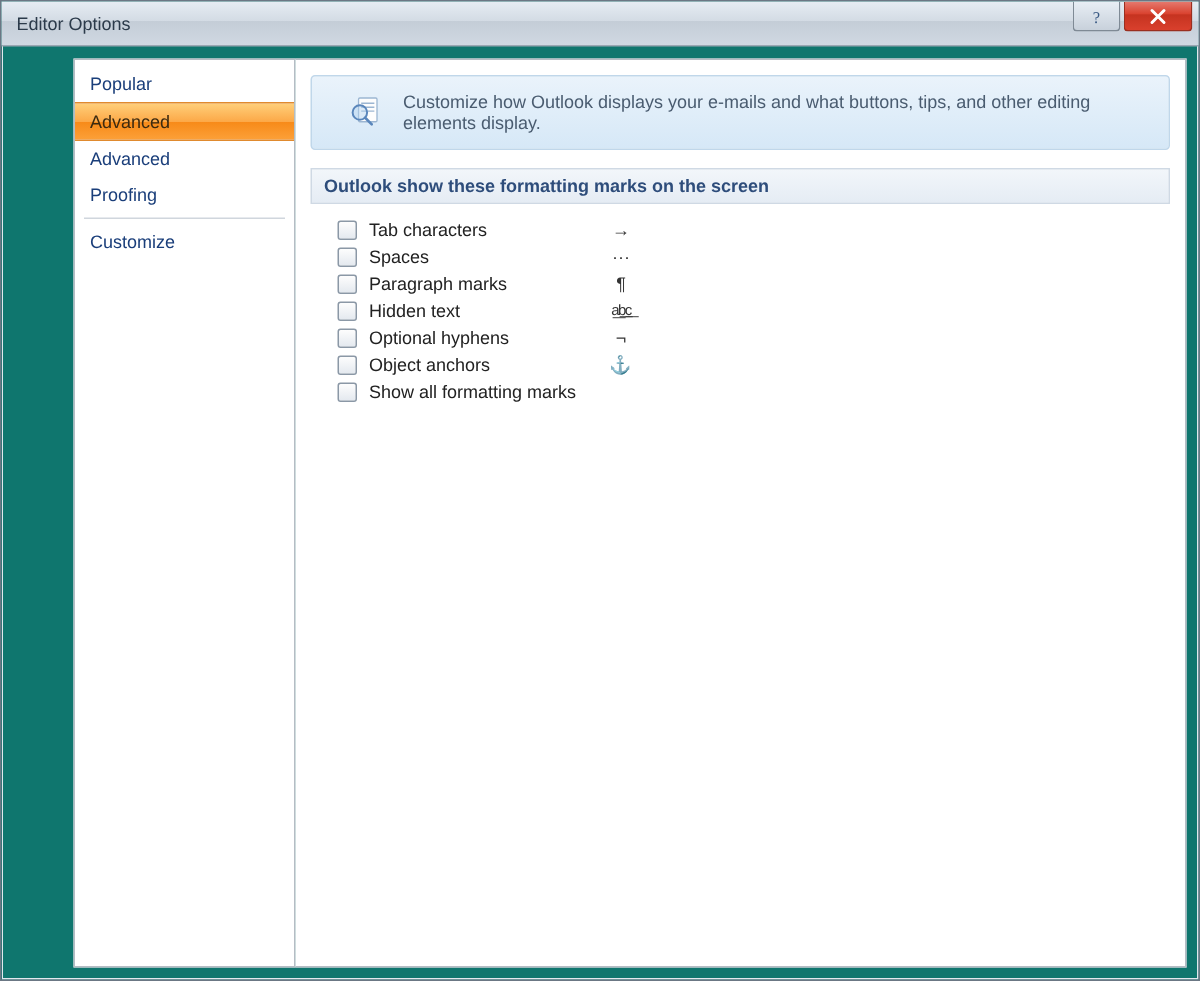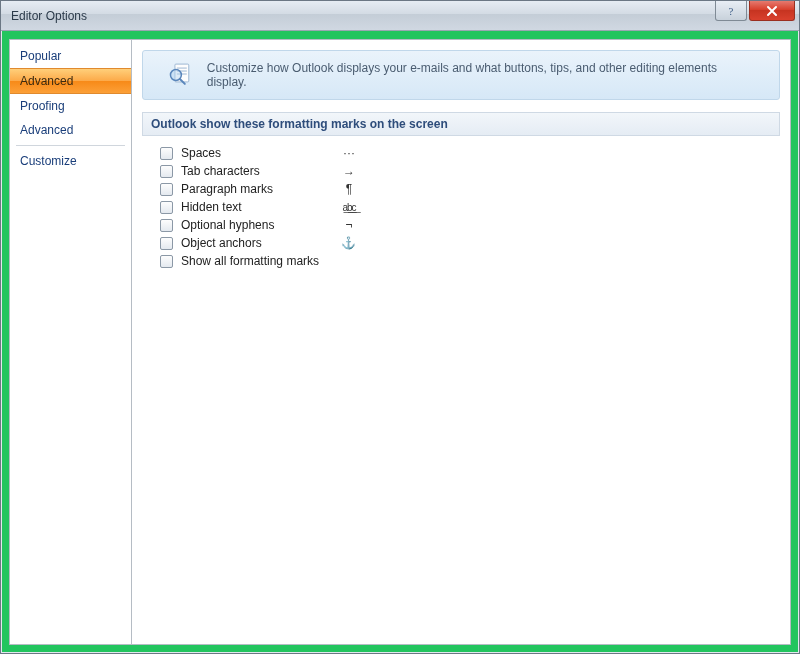--- a/index.html
+++ b/index.html
@@ -8,21 +8,21 @@
     font-family: "Segoe UI", Tahoma, sans-serif;
     font-size: 12px;
     background: #cdd4db;
     width: 800px;
     height: 654px;
     overflow: hidden;
   }
   .window {
     width: 800px;
     height: 654px;
-    background: #22c55e;
+    background: #0f766e;
     border: 1px solid #6b7784;
     box-shadow: inset 0 0 0 1px #e2e8ee;
     display: flex;
     flex-direction: column;
   }
   .titlebar {
     height: 30px;
     background: linear-gradient(to bottom, #e6ecf3 0%, #d3dbe4 45%, #c4cdd7 46%, #d0d8e2 100%);
     border-bottom: 1px solid #9aa6b2;
     display: flex;
@@ -59,26 +59,27 @@
     background: linear-gradient(to bottom, #e67a6f 0%, #d9402d 45%, #c53320 46%, #d9402d 100%);
     border-color: #9a2f20;
   }
   .body-area {
     flex: 1;
     display: flex;
     padding: 8px;
     gap: 0;
   }
   .sidebar {
-    width: 123px;
+    width: 148px;
     background: #ffffff;
     border: 1px solid #b5bcc4;
     display: flex;
     flex-direction: column;
     padding-top: 4px;
+    margin-left: 40px;
   }
   .side-item {
     padding: 5px 10px;
     color: #1a3e7a;
     cursor: default;
   }
   .side-item.selected {
     background: linear-gradient(to bottom, #ffcf7a 0%, #fca948 50%, #f78a18 51%, #fca038 100%);
     color: #3b2a10;
     border-top: 1px solid #e08a2e;
@@ -198,24 +199,24 @@
   <div class="body-area">
 
     <div class="sidebar">
       <div class="side-item">
         <span>Popular</span>
       </div>
       <div class="side-item selected">
         <span>Advanced</span>
       </div>
       <div class="side-item">
+        <span>Advanced</span>
+      </div>
+      <div class="side-item">
         <span>Proofing</span>
-      </div>
-      <div class="side-item">
-        <span>Advanced</span>
       </div>
       <div class="side-sep"></div>
       <div class="side-item">
         <span>Customize</span>
       </div>
     </div>
 
     <div class="content">
 
       <div class="banner">
@@ -229,32 +230,32 @@
         </svg>
         <span>Customize how Outlook displays your e-mails and what buttons, tips, and other editing elements display.</span>
       </div>
 
       <div class="section-header">Outlook show these formatting marks on the screen</div>
 
       <div class="options">
 
         <div class="opt-row">
           <div class="cb"></div>
+          <div class="opt-label">Tab characters</div>
+          <div class="opt-sym">→</div>
+        </div>
+
+        <div class="opt-row">
+          <div class="cb"></div>
           <div class="opt-label">Spaces</div>
           <div class="opt-sym">···</div>
         </div>
 
         <div class="opt-row">
           <div class="cb"></div>
-          <div class="opt-label">Tab characters</div>
-          <div class="opt-sym">→</div>
-        </div>
-
-        <div class="opt-row">
-          <div class="cb"></div>
           <div class="opt-label">Paragraph marks</div>
           <div class="opt-sym">¶</div>
         </div>
 
         <div class="opt-row">
           <div class="cb"></div>
           <div class="opt-label">Hidden text</div>
           <div class="opt-sym" style="font-size:10px; letter-spacing:-1px;">a͟b͟c͟</div>
         </div>
 

